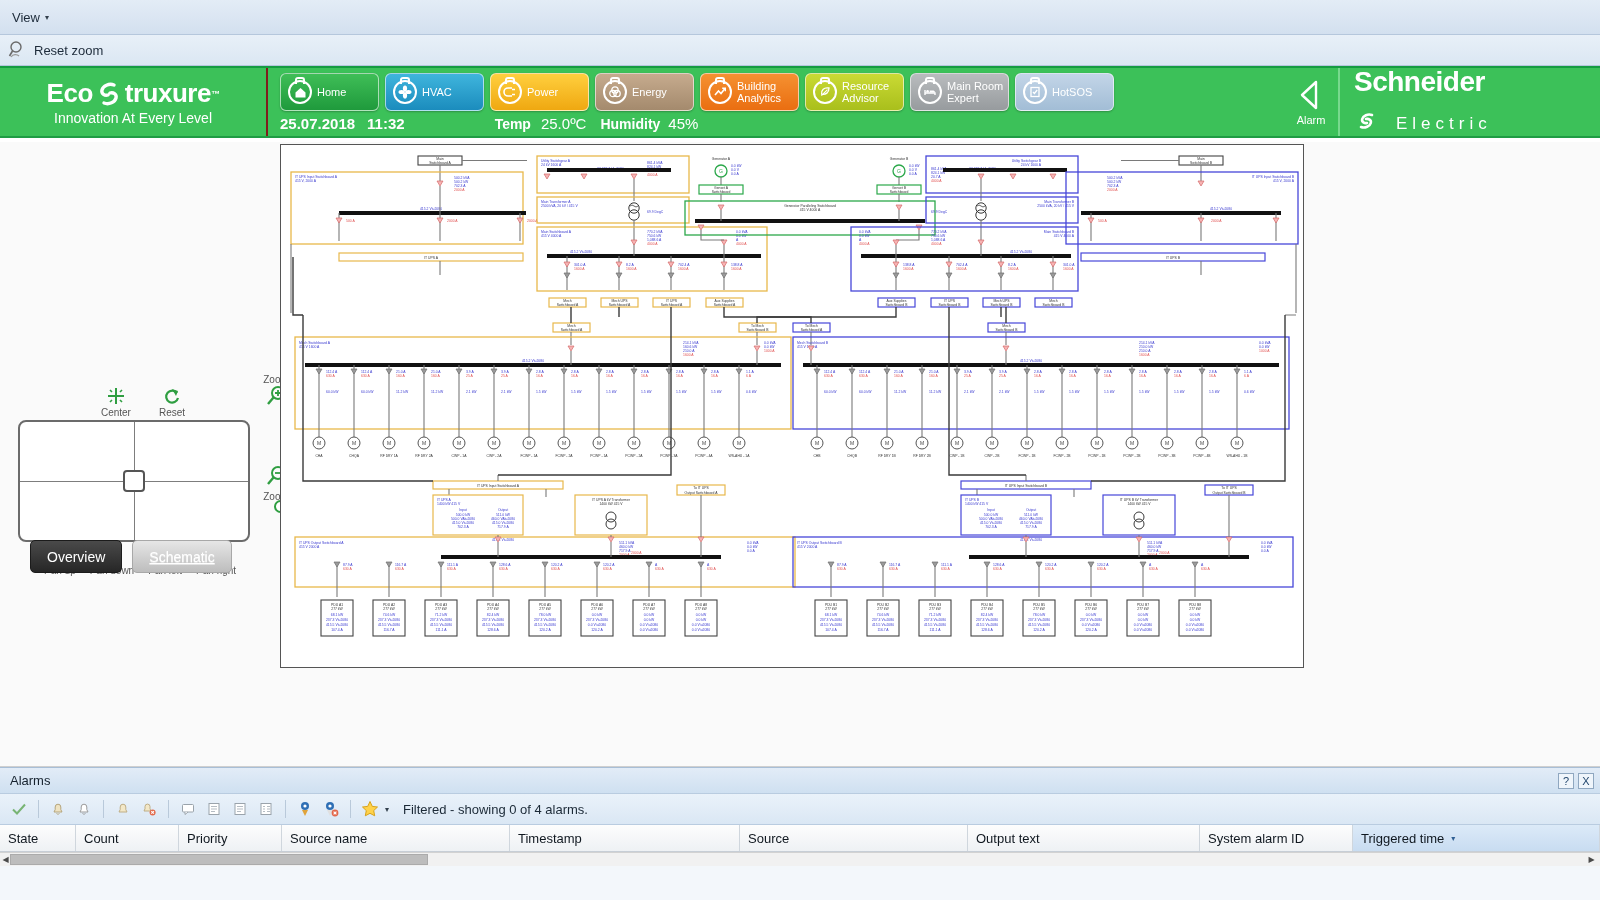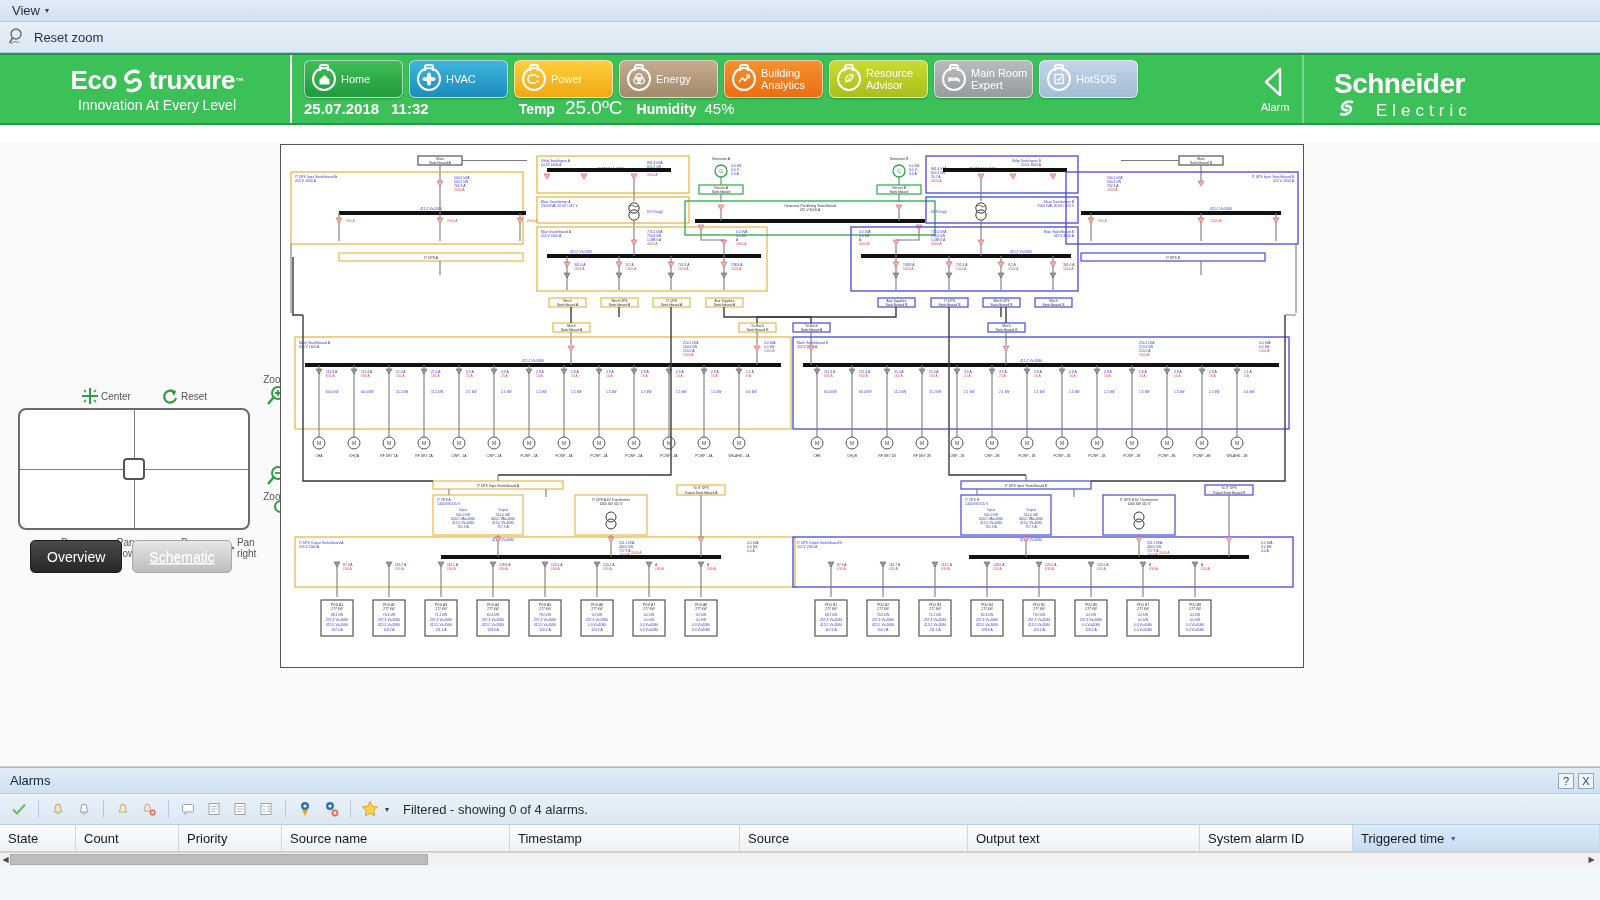--- a/index.html
+++ b/index.html
@@ -7,21 +7,21 @@
   body {
     width:1600px; height:900px;
     font-family:"Liberation Sans", sans-serif;
     background:#ffffff;
     overflow:hidden;
     position:relative;
   }
 
   
   .menubar {
-    height:22px; background:linear-gradient(#e3ecf6,#d3e0ef);
+    height:35px; background:linear-gradient(#e3ecf6,#d3e0ef);
     border-bottom:1px solid #b5c7dc;
     display:flex; align-items:center; padding-left:8px;
     font-size:13px; color:#1d2b3a;
   }
   .menubar .caret { margin-left:5px; font-size:8px; color:#33404d; }
   .menu-item { display:flex; align-items:center; padding:2px 4px; }
 
   .toolbar {
     height:31px; background:linear-gradient(#e8f0f8,#dbe7f3);
     border-bottom:1px solid #b5c7dc;
@@ -32,22 +32,21 @@
 
   
   .ribbon {
     height:72px; background:#3cc159;
     border-top:2px solid #159c41; border-bottom:2px solid #1f9c44;
     display:flex; align-items:stretch; position:relative;
   }
   .brand {
     width:268px; display:flex; flex-direction:column;
     align-items:center; justify-content:center; color:#fff;
-    border-right:2px solid #ffffff;
-    margin-left:24px;
+    border-right:2px solid #7f1d1d;
   }
   .brand-top { font-size:26px; font-weight:bold; letter-spacing:-.5px; display:flex; align-items:center;}
   .brand-top .tm { font-size:9px; vertical-align:super; }
   .brand-logo-mark {
     display:inline-block; width:30px; height:30px; margin:0 1px;
     position:relative;
   }
   .brand-logo-mark svg { position:absolute; top:0; left:0; }
   .brand-sub { font-size:14px; margin-top:1px; }
 
@@ -78,48 +77,48 @@
   .nb-guest{background:linear-gradient(#b9bcbe,#979b9e);}
   .nb-hotsos{background:linear-gradient(#c3d5e8,#a2bdd6);}
 
   .statusline {
     position:absolute; bottom:4px; left:12px; right:0;
     display:flex; align-items:baseline; color:#fff; font-weight:bold;
   }
   .statusline .date { font-size:15px; }
   .statusline .time { font-size:15px; margin-left:12px; }
   .statusline .tlabel { font-size:14px; margin-left:90px; }
-  .statusline .tval { font-size:19px; margin-left:10px; font-weight:normal;}
+  .statusline .tval { font-size:15px; margin-left:10px; font-weight:normal;}
   .statusline .hlabel { font-size:14px; margin-left:14px; }
   .statusline .hval { font-size:15px; margin-left:8px; font-weight:normal;}
 
   .backzone {
     width:56px; display:flex; flex-direction:column;
     align-items:center; justify-content:center; color:#fff;
     border-right:2px solid #77d98d; cursor:pointer;
   }
   .backzone .blabel{font-size:11px;margin-top:-2px;}
   .schneider {
-    width:296px; display:flex; flex-direction:column;
-    justify-content:flex-end; padding-left:30px; color:#fff;
+    width:260px; display:flex; flex-direction:column;
+    justify-content:space-between; padding-left:14px; color:#fff;
   }
   .sch-name { font-size:28px; font-weight:bold; letter-spacing:-.5px; line-height:28px;}
   .sch-sub { font-size:17px; letter-spacing:5px; display:flex; align-items:center; gap:16px;}
 
   
   .workarea {
     position:absolute; top:142px; left:0; right:0; bottom:133px;
     background:#fafafa; border-bottom:1px solid #cfcfcf;
     overflow:hidden;
   }
 
   
   .navpanel { position:absolute; left:18px; top:244px; width:250px; }
   .np-top { display:flex; justify-content:center; gap:28px; margin-bottom:2px;}
-  .np-btn { display:flex; flex-direction:row; align-items:center; color:#2f9e41; font-size:10px; cursor:pointer;}
+  .np-btn { display:flex; flex-direction:column; align-items:center; color:#2f9e41; font-size:10px; cursor:pointer;}
   .np-btn span { color:#555; margin-top:1px; }
   .np-box { width:232px; height:122px; border:2px solid #6b6b6b; border-radius:8px; background:#fff; position:relative;}
   .np-box .vline{position:absolute;left:50%;top:0;bottom:0;border-left:1px solid #7d7d7d;}
   .np-box .hline{position:absolute;top:50%;left:0;right:0;border-top:1px solid #7d7d7d;}
   .np-box .handle{position:absolute;left:50%;top:50%;transform:translate(-50%,-50%);
       width:22px;height:22px;border:2px solid #555;border-radius:4px;background:#fff;cursor:move;}
   .np-bottom { display:flex; justify-content:flex-start; gap:14px; margin-top:6px; padding-left:26px;}
   .zoomcol { position:absolute; left:238px; top:-12px; width:40px; height:170px; }
   .zoomlbl { font-size:10px; color:#555; text-align:center;}
   .zbtn { color:#2f9e41; cursor:pointer; display:block; text-align:center;}

